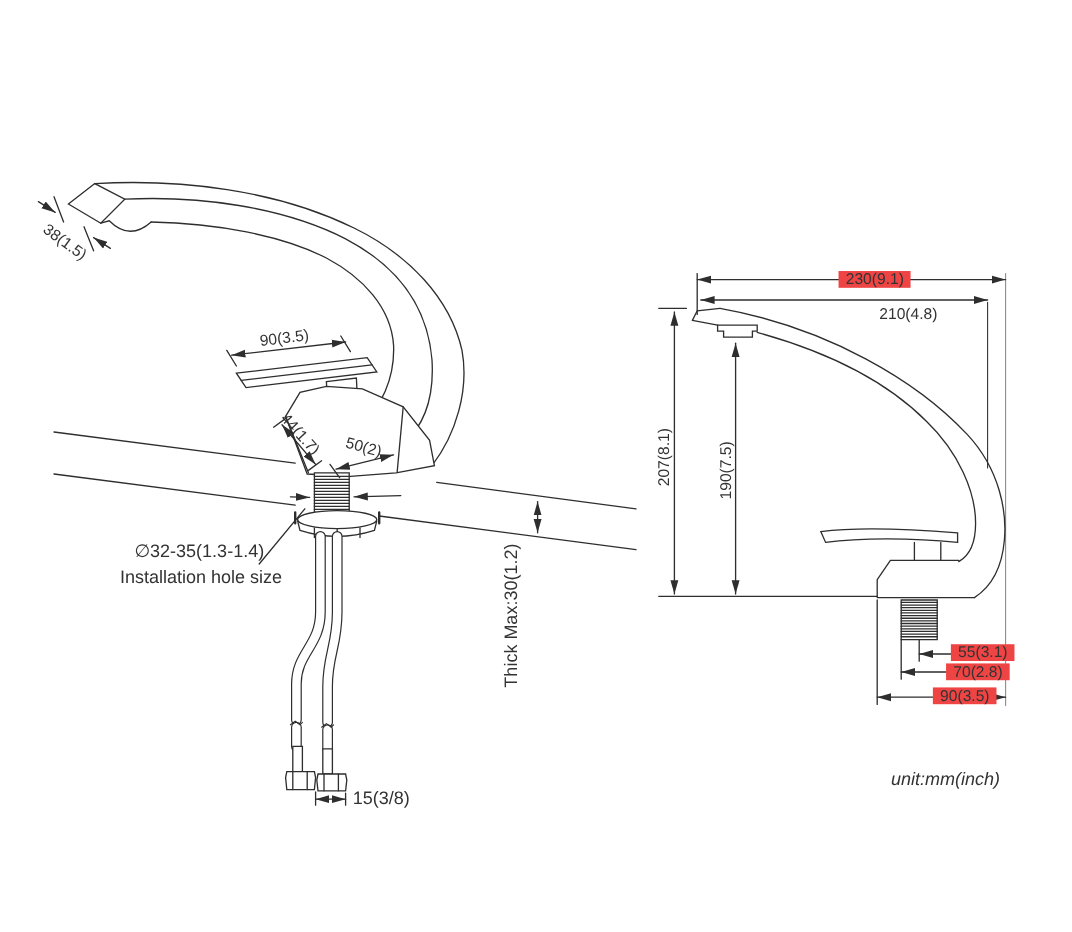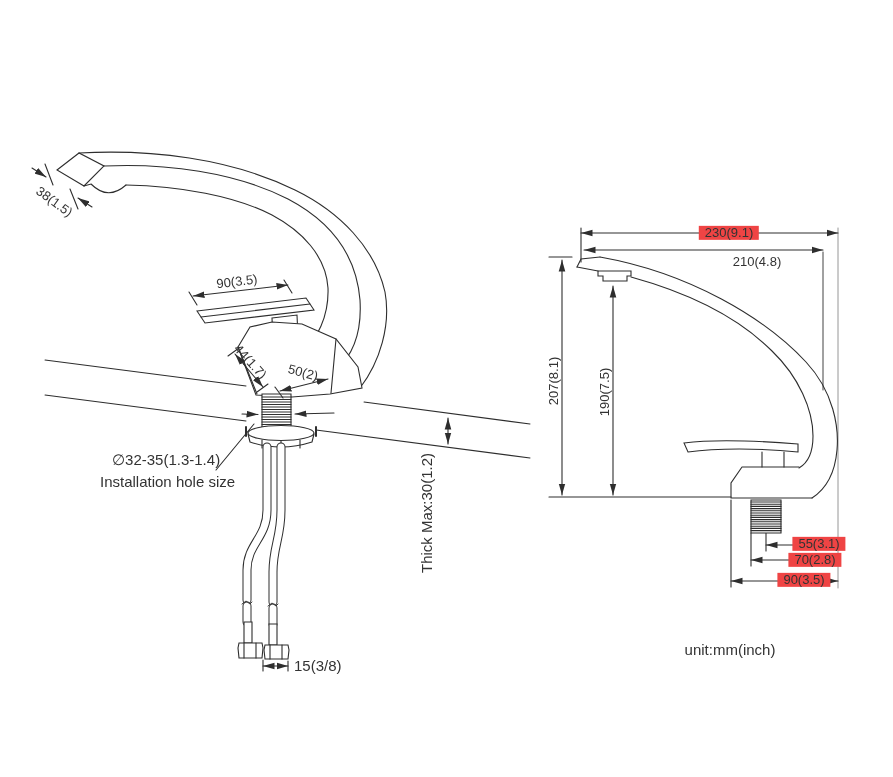--- a/index.html
+++ b/index.html
@@ -212,15 +212,15 @@
   <div class="lbl rot-m90" style="left:554px;top:381px;">207(8.1)</div>
 
   <div class="lbl rot-m90" style="left:605px;top:392px;">190(7.5)</div>
 
   <div class="lbl bg" style="left:801px;top:544px;">55(3.1)</div>
 
   <div class="lbl bg" style="left:797px;top:560px;">70(2.8)</div>
 
   <div class="lbl bg" style="left:786px;top:580px;">90(3.5)</div>
 
-  <div class="lbl big" style="left:730px;top:650px;">unit:mm(inch)</div>
+  <div class="lbl big" style="left:788px;top:650px;font-style:italic;">unit:mm(inch)</div>
 
 </div>
 
 </body></html>

